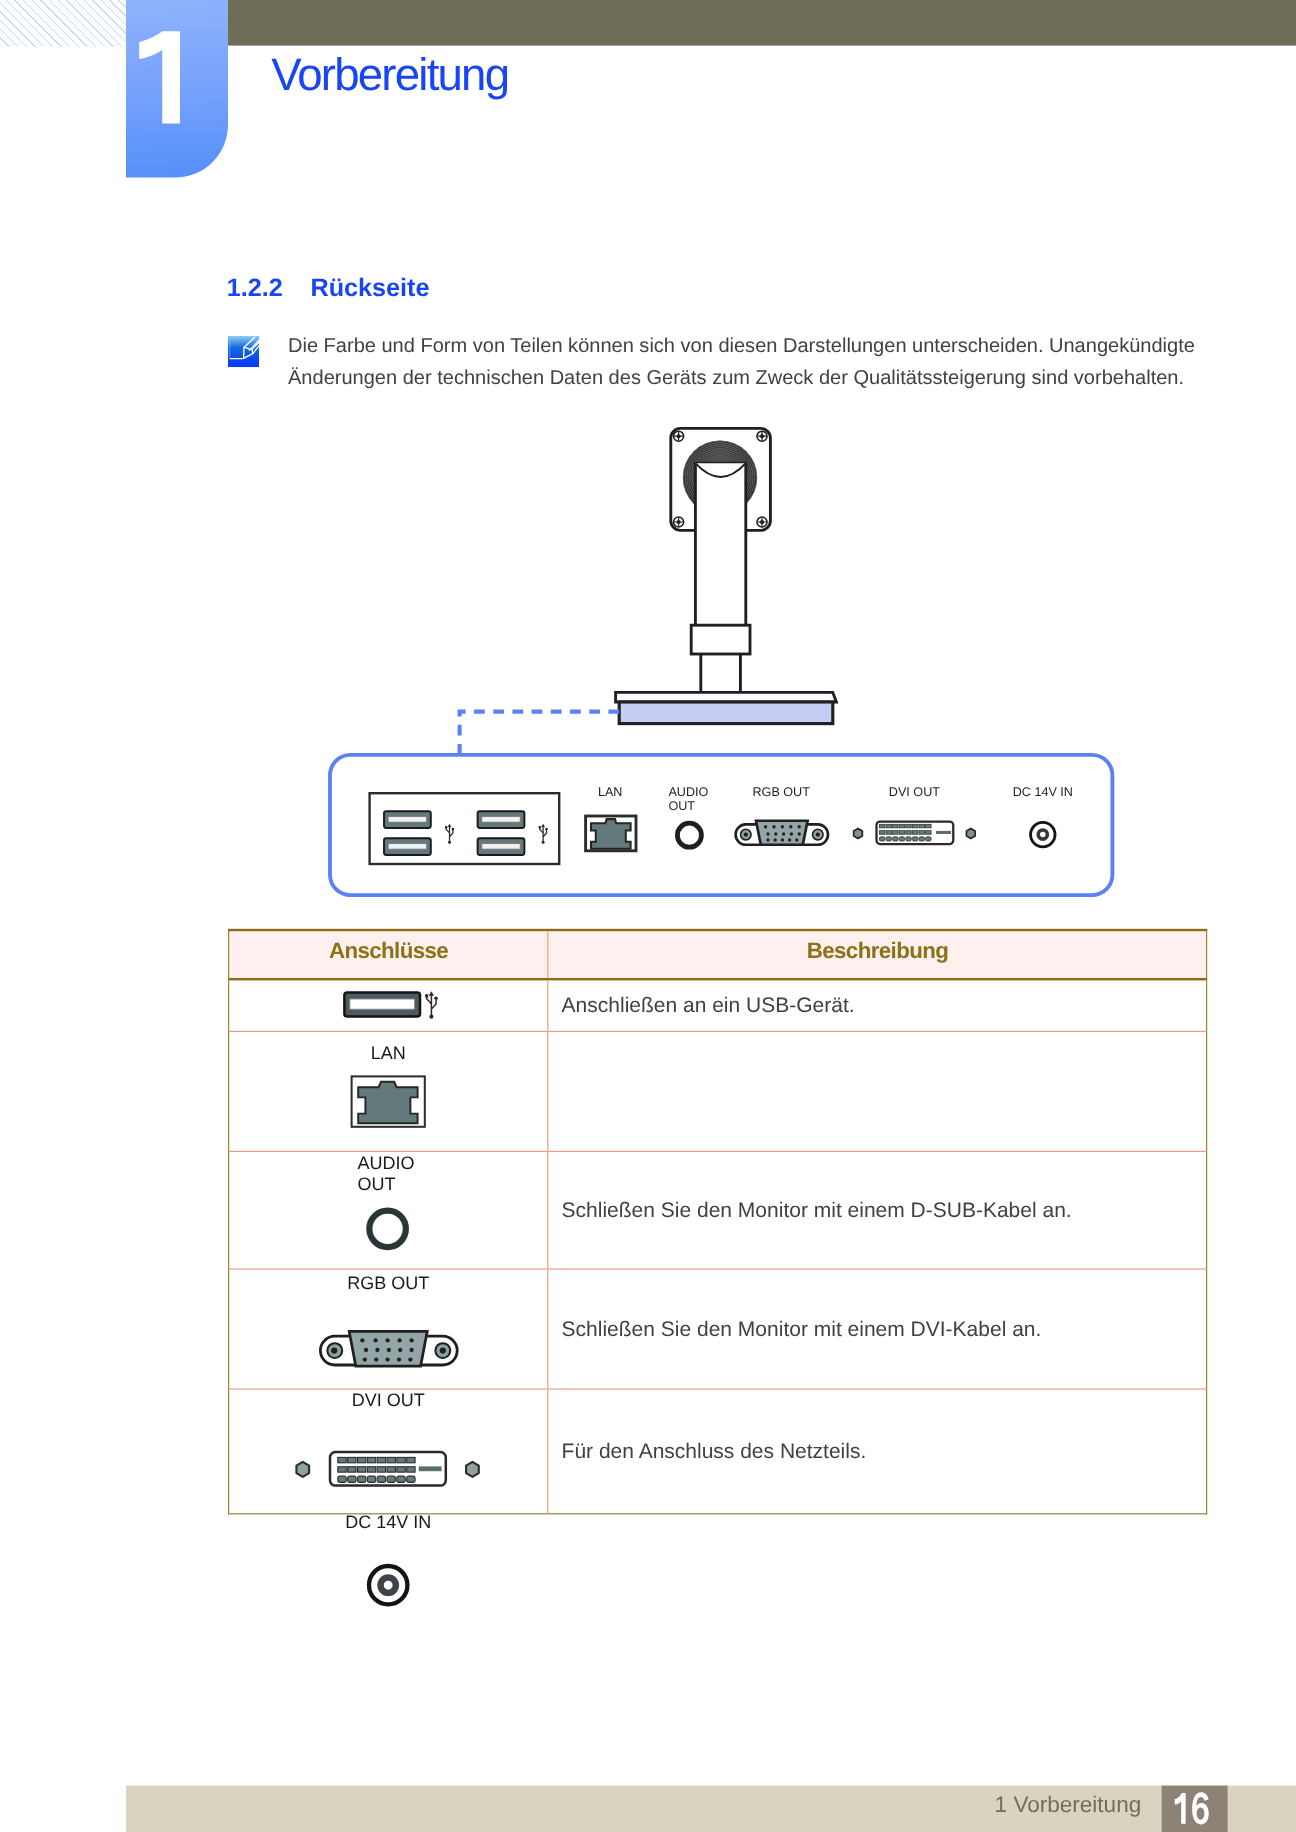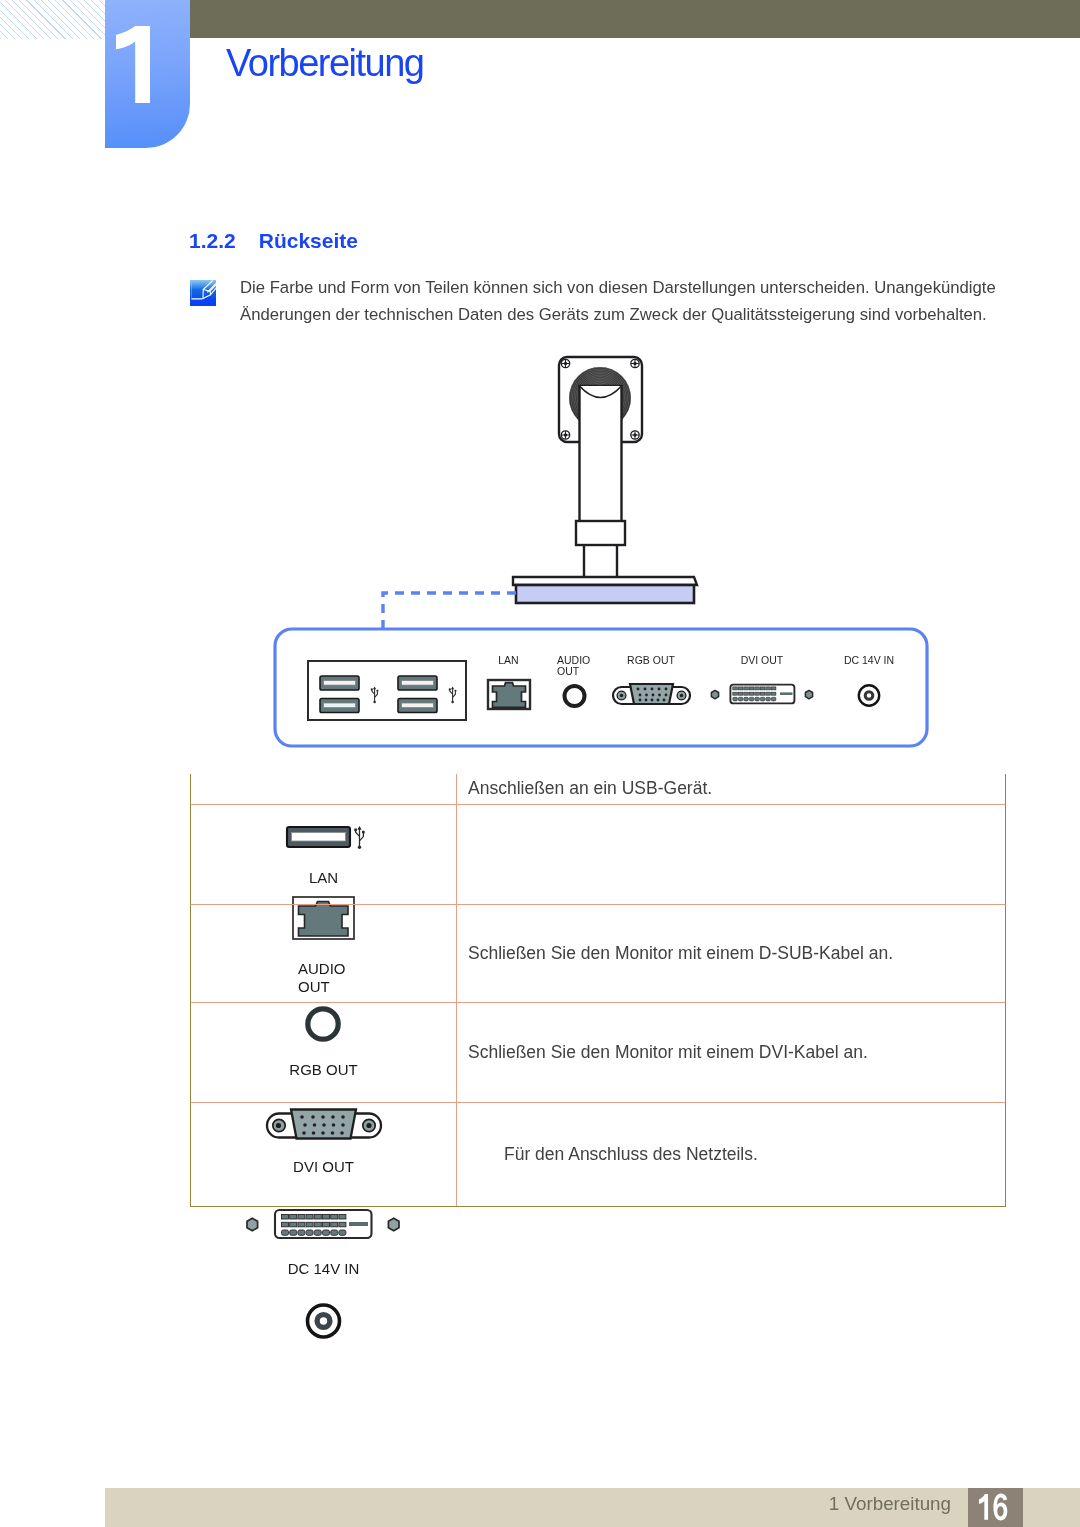--- a/index.html
+++ b/index.html
@@ -46,22 +46,22 @@
   .trow{display:flex;box-sizing:border-box;border-left:1.6px solid #97833a;
         border-right:1.6px solid #97833a;border-bottom:1.2px solid #e79e86;}
   .trow.thead{background:#fdf0ee;border-top:2.4px solid #8c6d18;border-bottom:2.4px solid #8c6d18;height:43px;}
   .trow.last{border-bottom:1.8px solid #97833a;}
   .tc1{width:266px;box-sizing:border-box;border-right:1.2px solid #e79e86;
        display:flex;align-items:center;justify-content:center;}
   .thead .tc1{padding-bottom:8px;border-right:1.2px solid #e79e86;color:#8c7116;font-size:18.6px;font-weight:700;letter-spacing:-0.5px;padding-left:0.5px;line-height:14px;align-items:center;}
   .tc2{flex:1;box-sizing:border-box;display:flex;align-items:center;}
   .thead .tc2{padding-bottom:8px;color:#8c7116;font-size:18.6px;font-weight:700;letter-spacing:-0.5px;justify-content:center;padding-left:0.5px;line-height:14px;}
   .desc{font-size:17.5px;color:#414141;padding-left:11px;line-height:25.5px;}
-  .r1{height:31px;} .r2{height:91px;} .r3{height:100px;}
-  .r4{height:98px;} .r5{height:100px;justify-content:flex-end;} .r6{height:104px;gap:36px;}
+  .r1{height:43px;} .r2{height:91px;} .r3{height:100px;}
+  .r4{height:98px;} .r5{height:100px;justify-content:flex-end;} .r6{height:104px;}
 </style>
 </head>
 <body>
 
 <div class="page">
 
   <div class="hatch"></div>
   <div class="olivebar"></div>
   <div class="chaptab">
     <svg class="chapnum" width="85" height="148" viewBox="0 0 85 148">
@@ -403,20 +403,24 @@
       <text x="323.5" y="882.5">LAN</text>
       <text x="298" y="974" text-anchor="start">AUDIO</text>
       <text x="298" y="991.5" text-anchor="start">OUT</text>
       <text x="323.5" y="1074.5">RGB OUT</text>
       <text x="323.5" y="1171.5">DVI OUT</text>
       <text x="323.5" y="1273.5">DC 14V IN</text>
     </g>
   </svg>
 
   <div class="tablewrap">
+    <div class="trow thead">
+      <div class="tc1">Anschlüsse</div>
+      <div class="tc2">Beschreibung</div>
+    </div>
     <div class="trow r1">
       <div class="tc1"></div>
       <div class="tc2 desc">Anschließen an ein USB-Gerät.</div>
     </div>
     <div class="trow r3">
       <div class="tc1"></div>
     </div>
     <div class="trow r4">
       <div class="tc1"></div>
       <div class="tc2 desc">Schließen Sie den Monitor mit einem D-SUB-Kabel an.</div>

